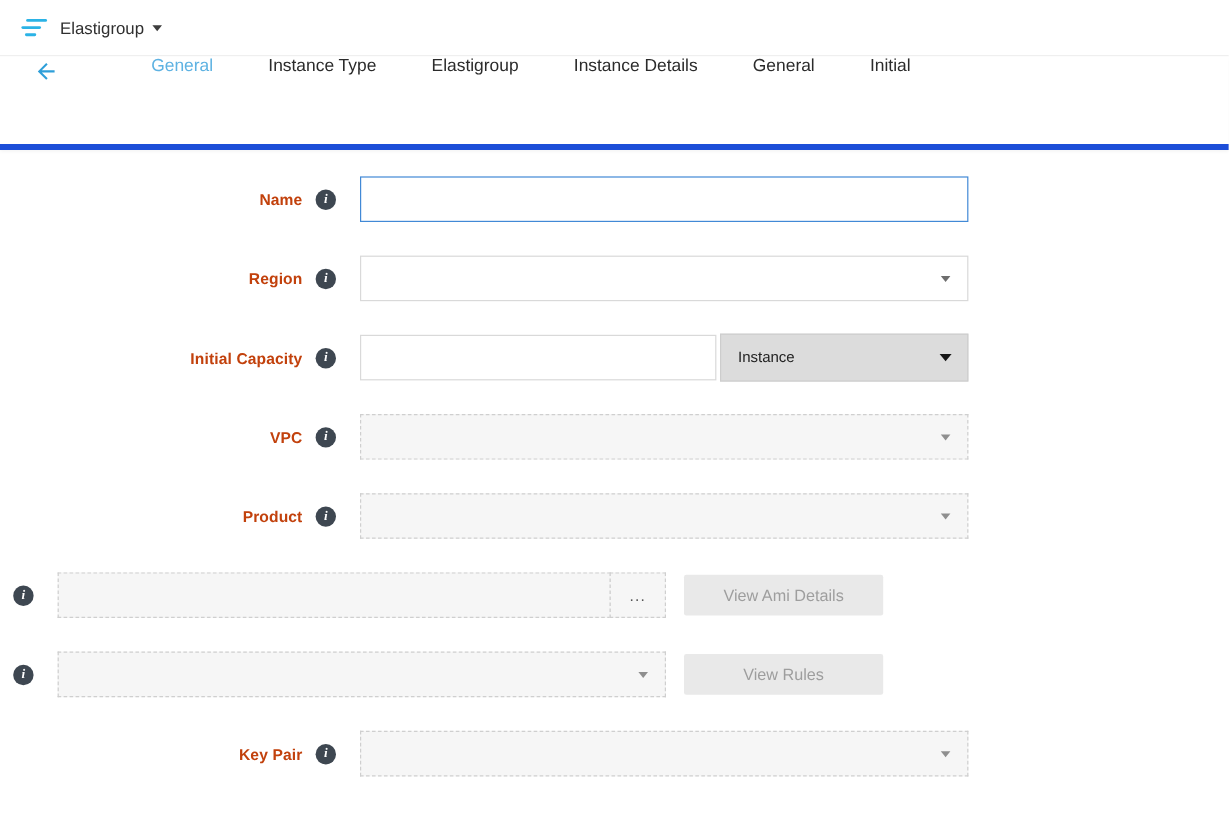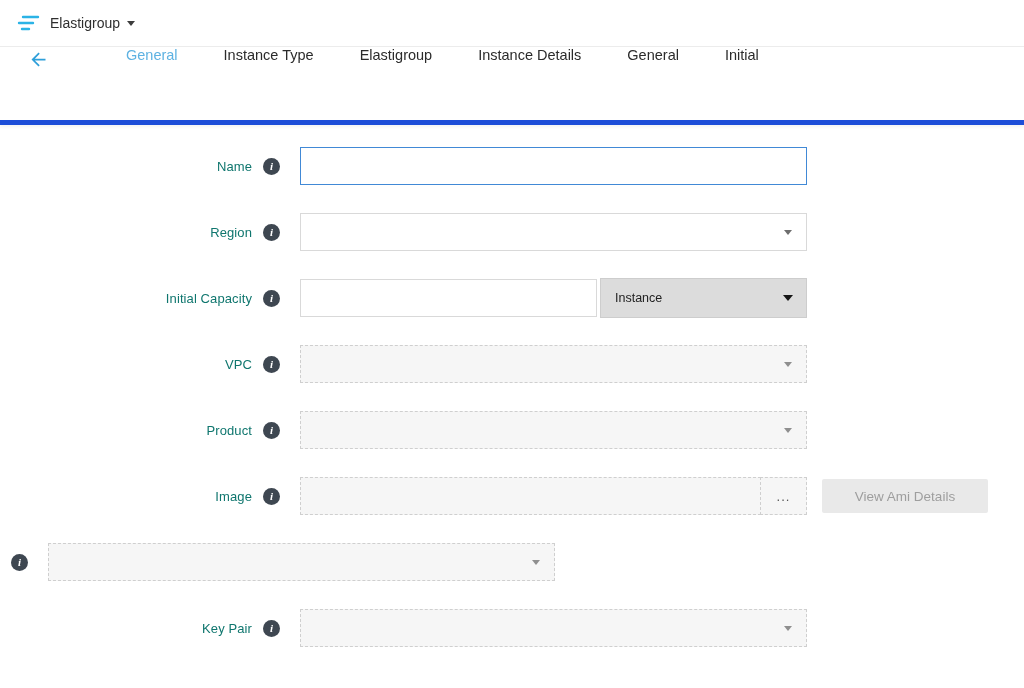--- a/index.html
+++ b/index.html
@@ -14,21 +14,21 @@
   
   .tabbar { height:78px; display:flex; align-items:flex-start; background:#fff; border-bottom:5px solid #1d4ed8; box-shadow:0 2px 3px rgba(0,0,0,0.05); position:relative; z-index:2;gap:40px; }
   .back-btn { margin-left:26px; width:24px; height:24px; display:flex; align-items:center; justify-content:center; cursor:pointer; }
   .tabs { display:flex; margin-left:36px; }
   .tab { font-size:14.5px; color:#2b2b2b; margin-right:46px; cursor:pointer; white-space:nowrap; }
   .tab.active { color:#5eb2e2; }
 
   
   .form { padding-top:22px; }
   .row { display:flex; align-items:center; height:38px; margin-bottom:28px; }
-  .lbl { width:252px; text-align:right; font-size:13px; font-weight:normal; color:#0f766e; letter-spacing:.1px; }
+  .lbl { width:252px; text-align:right; font-size:13px; font-weight:bold; color:#c2410c; letter-spacing:.1px; }
   .info { flex:none; width:17px; height:17px; margin-left:11px; border-radius:50%; background:#3e4751; color:#fff;
           display:flex; align-items:center; justify-content:center; font-family:"Liberation Serif", serif;
           font-style:italic; font-weight:bold; font-size:11px; line-height:1; }
   .ctrl { margin-left:20px; width:507px; height:38px; position:relative; display:flex; }
 
   .txt { width:100%; height:38px; border:1px solid #d9d9d9; background:#fff; padding:0 12px; font-size:13px; color:#333; outline:none; }
   .txt.focused { border:1.5px solid #4189d6; }
 
   .select { width:100%; height:38px; border:1px solid #d9d9d9; background:#fff; position:relative; cursor:pointer; }
   .select .caret { position:absolute; right:14px; top:50%; margin-top:-2px; width:0; height:0;
@@ -129,36 +129,36 @@
     <span class="lbl">Product</span>
     <span class="info">i</span>
     <div class="ctrl">
       <div class="select disabled">
         <span class="caret"></span>
       </div>
     </div>
   </div>
 
   <div class="row">
-    <span class="lbl">Image</span>
     <span class="info">i</span>
     <div class="ctrl">
       <input class="img-input" type="text" disabled="" style="">
       <div class="dots-btn">...</div>
     </div>
     <div class="side-btn">View Ami Details</div>
   </div>
 
   <div class="row">
     <span class="info">i</span>
     <div class="ctrl">
       <div class="select disabled">
         <span class="caret"></span>
       </div>
     </div>
+    <div class="side-btn">View Rules</div>
   </div>
 
   <div class="row">
     <span class="lbl">Key Pair</span>
     <span class="info">i</span>
     <div class="ctrl">
       <div class="select disabled">
         <span class="caret"></span>
       </div>
     </div>

